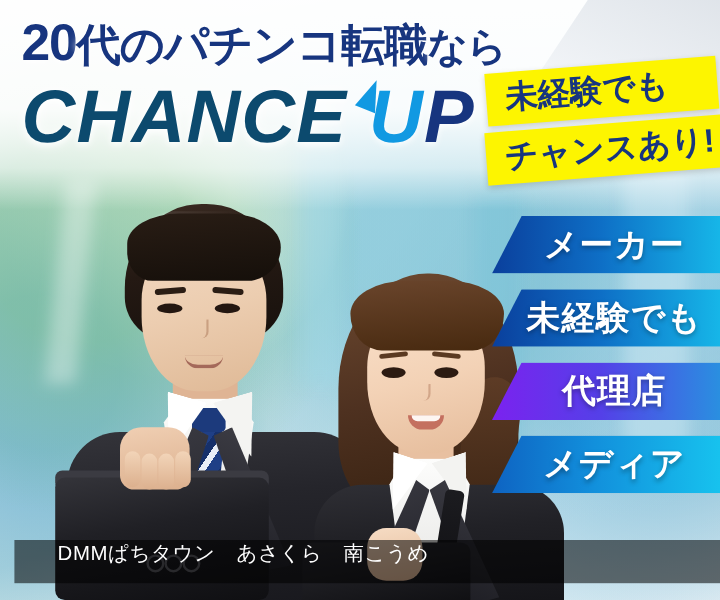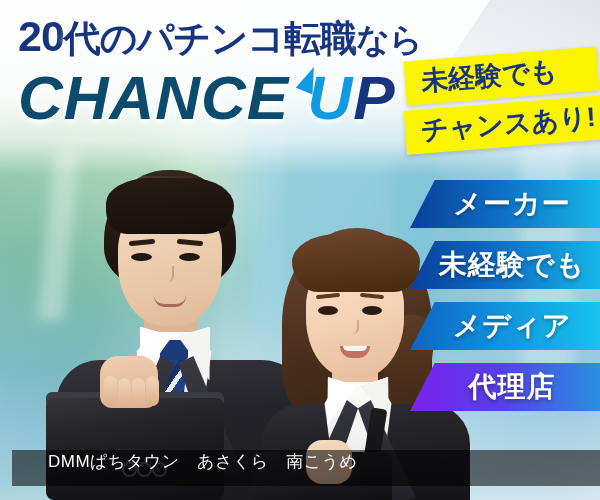--- a/index.html
+++ b/index.html
@@ -333,25 +333,25 @@
     <div class="badge-band badge-b2">チャンスあり!</div>
   </div>
 
   <div class="tags">
     <div class="tag tag-0">
         <span>メーカー</span>
       </div>
     <div class="tag tag-2">
         <span>未経験でも</span>
       </div>
+    <div class="tag tag-3">
+        <span>代理店</span>
+      </div>
     <div class="tag tag-4">
         <span>メディア</span>
       </div>
-    <div class="tag tag-3">
-        <span>代理店</span>
-      </div>
   </div>
 
   <div class="caption">
     <span>DMMぱちタウン　あさくら　南こうめ</span>
   </div>
 
 </div>
 
 </body></html>

